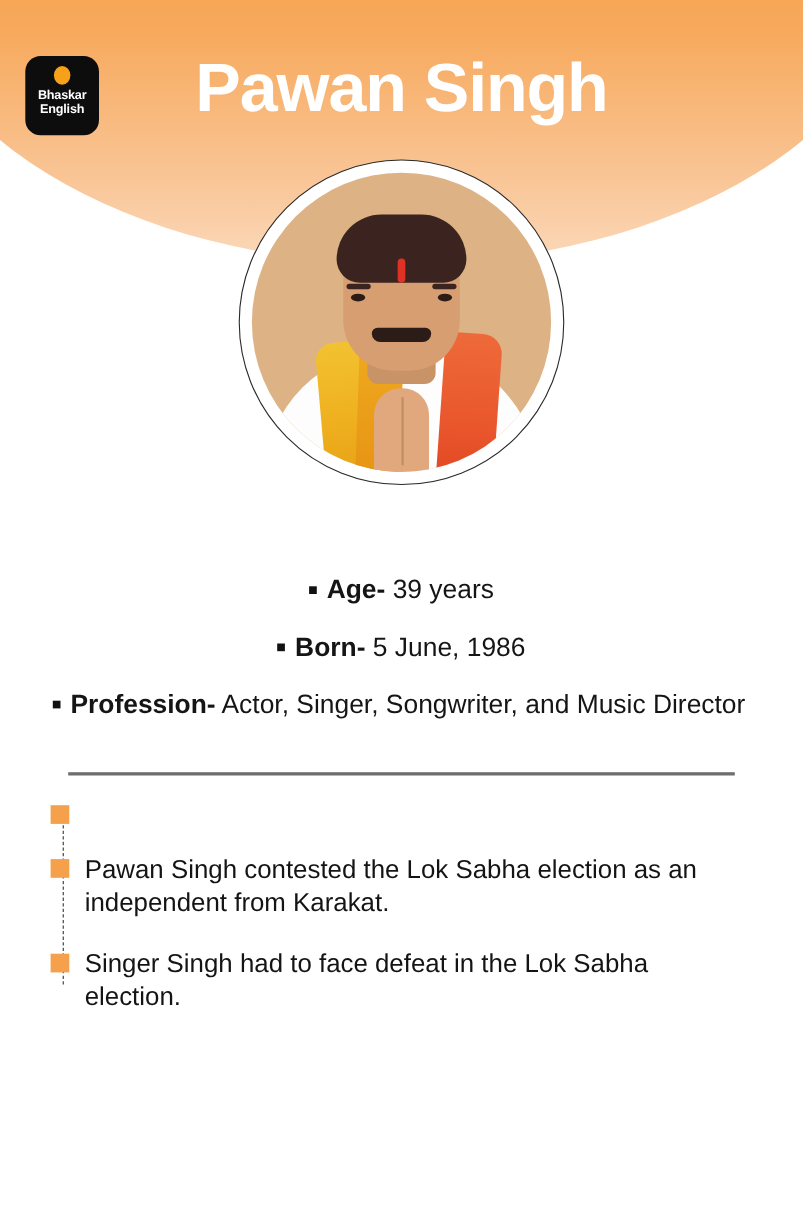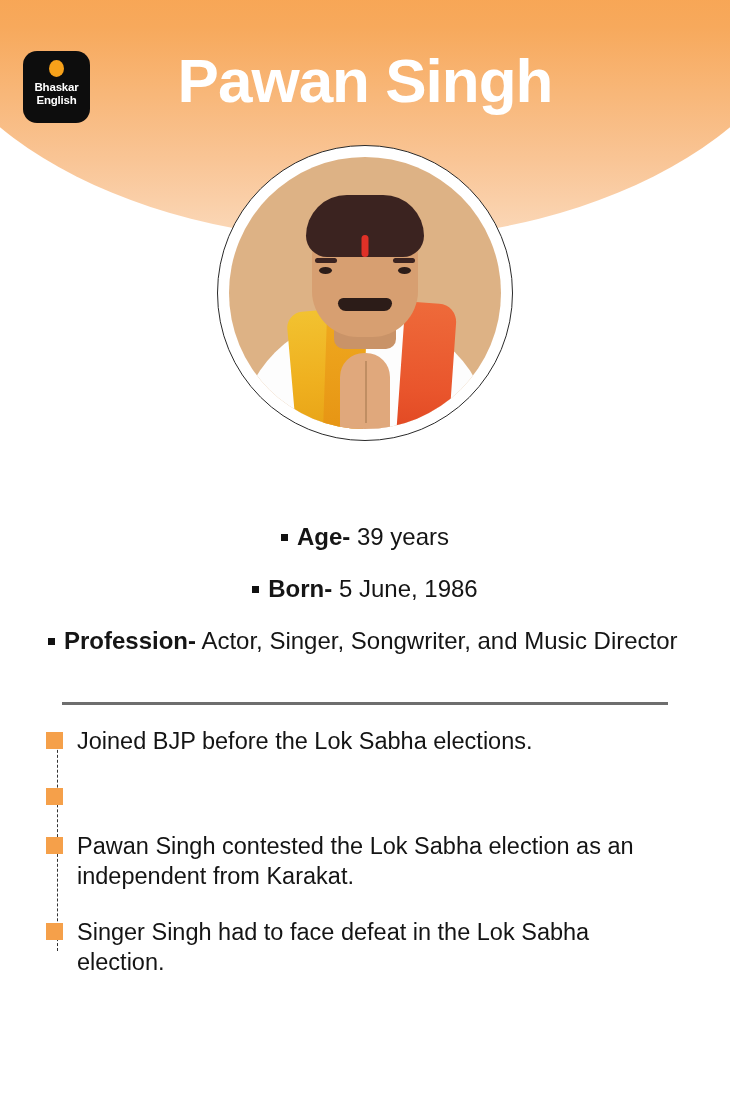--- a/index.html
+++ b/index.html
@@ -357,24 +357,20 @@
   <div class="fact-line wide">
     <span class="sq-bullet"></span><span class="fact-label">Profession-</span> <span class="fact-value">Actor, Singer, Songwriter, and Music Director</span>
   </div>
 </div>
 
 <div class="divider"></div>
 
 <div class="timeline">
   <div class="timeline-rail"></div>
 
-  <div class="tl-item">
-    <div class="tl-bullet"></div>
-    <div class="tl-text">Joined BJP before the Lok Sabha elections.</div>
-  </div>
 
   <div class="tl-item">
     <div class="tl-bullet"></div>
   </div>
 
 
   <div class="tl-item">
     <div class="tl-bullet"></div>
     <div class="tl-text">Pawan Singh contested the Lok Sabha election as an independent from Karakat.</div>
   </div>

